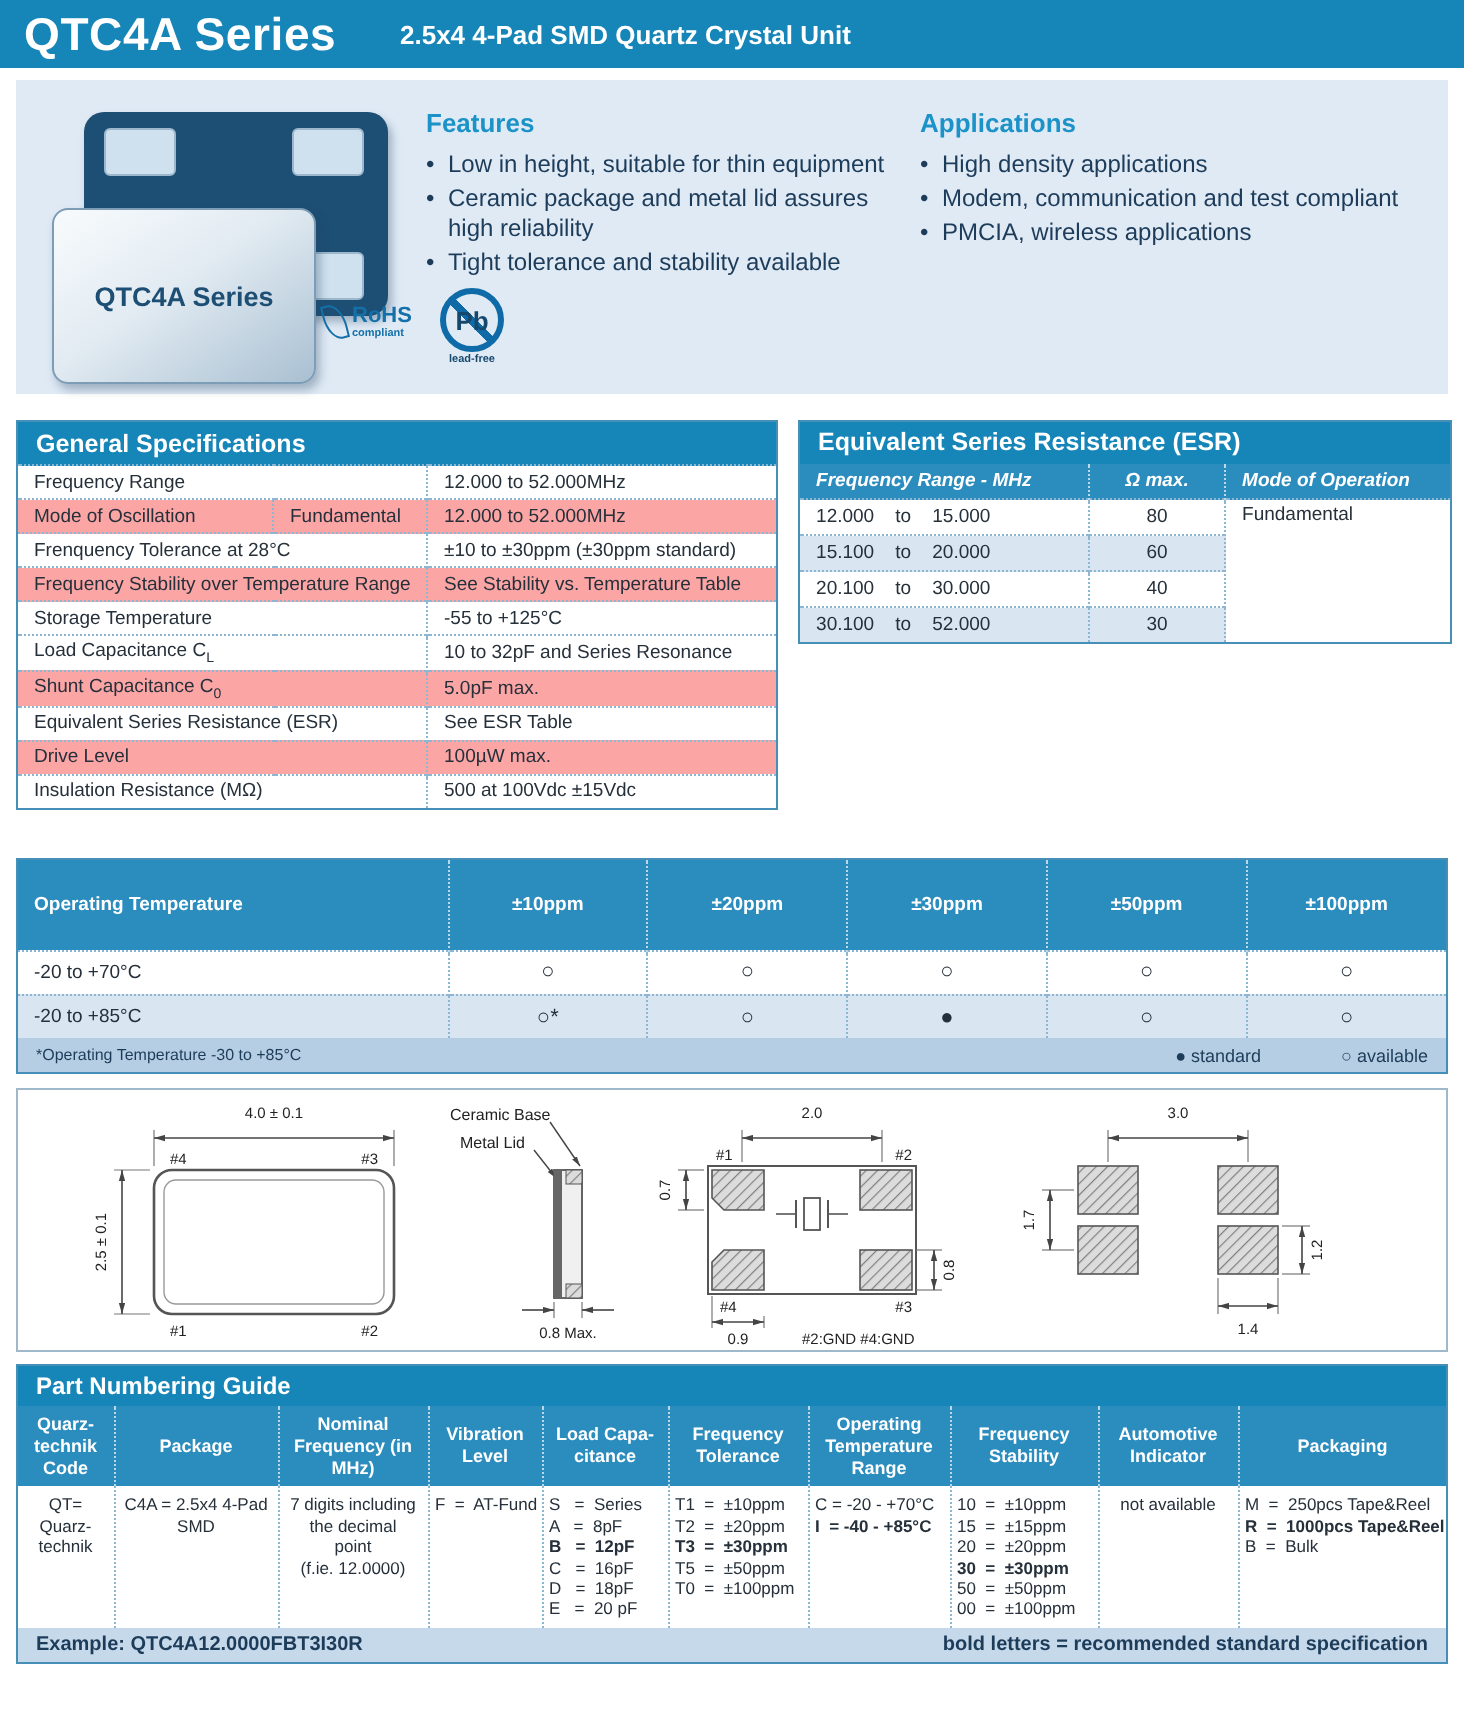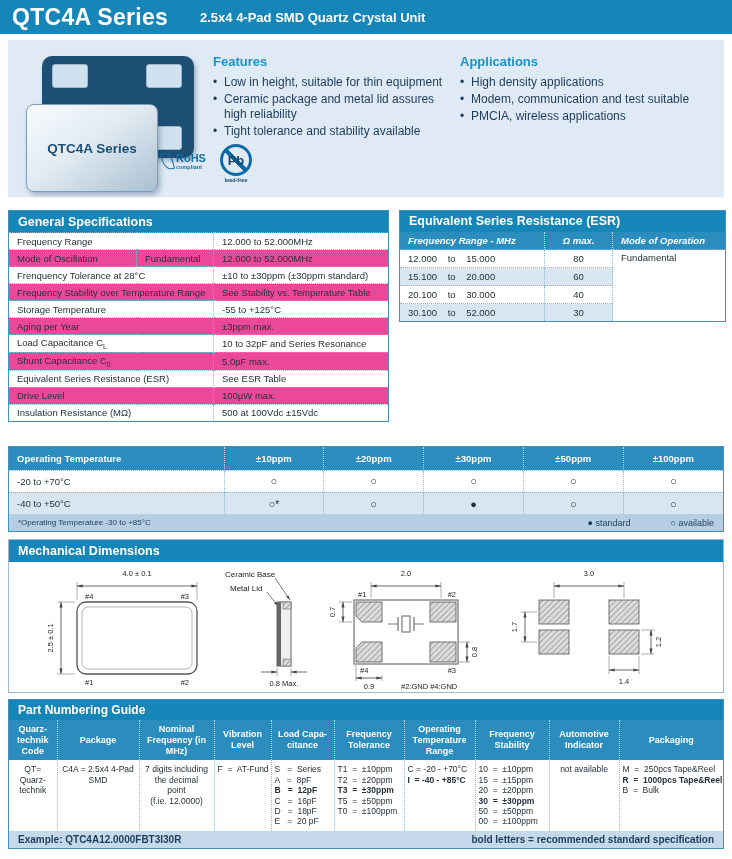--- a/index.html
+++ b/index.html
@@ -42,40 +42,40 @@
   .bullet .txt { flex:1; color:#1d3c5a; font-size:12px; line-height:15px; }
   .bullet .txt.narrow { max-width:234px; }
   
   .t-bar { background:#1685b8; color:#fff; font-weight:bold; font-size:12.5px; padding:3px 9px; line-height:16px; }
   table { border-collapse:collapse; table-layout:fixed; }
   
   .two-col { display:flex; gap:10px; margin-top:13px; align-items:flex-start; }
   .gs { width:380px; border:1px solid #4690b8; }
   .gs td { font-size:9.5px; padding:2px 8px; height:17px; border-top:1px dotted #8cb6d2; white-space:nowrap; color:#26303a; }
   .gs tr.tbar td { background:#1685b8; color:#fff; font-weight:bold; font-size:12.5px; height:22px; border-top:none; padding:3px 9px; }
-  .gs tr.alt td { background:#ec4899; }
+  .gs tr.alt td { background:#fca5a5; }
   .gs td.v { border-left:1px dotted #8cb6d2; }
   .gs td.mid { border-left:1px dotted #8cb6d2; }
   .gs sub { font-size:7px; }
   .esr-box { width:326px; }
   .esr { width:326px; border:1px solid #4690b8; }
   .esr td, .esr th { font-size:9.5px; padding:2px 8px; height:18px; border-top:1px dotted #8cb6d2; }
   .esr tr.tbar td { background:#1685b8; color:#fff; font-weight:bold; font-size:12.5px; height:21px; border-top:none; padding:3px 9px; }
   .esr tr.chead th { background:#2b8cbe; color:#fff; font-weight:bold; text-align:left; border-top:none; border-left:1px dotted #bcd9ea; height:18px;font-style:italic; }
   .esr tr.chead th:first-child { border-left:none; }
   .esr tr.chead th.ctr { text-align:center; }
   .esr td.rng { white-space:pre; }
   .esr td.ohm { text-align:center; border-left:1px dotted #8cb6d2; }
   .esr td.mode { background:#fff; vertical-align:top; border-left:1px dotted #8cb6d2; }
   .esr tr.alt td { background:#d9e6f2; }
   .esr-note { text-align:right; font-size:7.5px; color:#444; margin-top:3px; padding-right:2px; }
   
   .stab-wrap { margin-top:24px; border:1px solid #4690b8; }
   .stab { width:714px; }
-  .stab th { background:#2b8cbe; color:#fff; font-size:9.5px; font-weight:bold; height:19px; padding:6px 8px; text-align:center; border-left:1px dotted #bcd9ea; }
+  .stab th { background:#2b8cbe; color:#fff; font-size:9.5px; font-weight:bold; height:19px; padding:17px 8px; text-align:center; border-left:1px dotted #bcd9ea; }
   .stab th.lbl { text-align:left; border-left:none; }
   .stab td { font-size:9.5px; height:22px; padding:2px 8px; text-align:center; border-top:1px dotted #8cb6d2; border-left:1px dotted #8cb6d2; }
   .stab td.lbl { text-align:left; border-left:none; }
   .stab td.c { font-size:11px; }
   .stab tr.alt td { background:#d9e6f2; }
   .stab-foot { background:#b6cee3; display:flex; justify-content:space-between; align-items:center; padding:3px 9px; height:17px; }
   .stab-foot .note { font-size:8px; color:#1d3c5a; }
   .stab-foot .leg { font-size:9px; color:#1d3c5a; display:flex; gap:40px; }
   
   .mech-wrap { margin-top:7px; border:1px solid #9fb9cb; background:#fff; }
@@ -147,21 +147,21 @@
     </div>
 
     <div class="hero-col applications">
       <div class="hero-h">Applications</div>
       <div class="bullet">
         <span class="dot">•</span>
         <span class="txt">High density applications</span>
       </div>
       <div class="bullet">
         <span class="dot">•</span>
-        <span class="txt">Modem, communication and test suitable</span>
+        <span class="txt">Modem, communication and test compliant</span>
       </div>
       <div class="bullet">
         <span class="dot">•</span>
         <span class="txt">PMCIA, wireless applications</span>
       </div>
     </div>
   </div>
 
   <div class="two-col">
     <table class="gs">
@@ -187,24 +187,20 @@
         <td colspan="2">Frenquency Tolerance at 28°C</td>
         <td class="v">±10 to ±30ppm (±30ppm standard)</td>
           </tr>
       <tr class="alt">
         <td colspan="2">Frequency Stability over Temperature Range</td>
         <td class="v">See Stability vs. Temperature Table</td>
           </tr>
       <tr>
         <td colspan="2">Storage Temperature</td>
         <td class="v">-55 to +125°C</td>
-          </tr>
-      <tr class="alt">
-        <td colspan="2">Aging per Year</td>
-        <td class="v">±3ppm max.</td>
           </tr>
       <tr>
         <td colspan="2"><span>Load Capacitance C</span><sub>L</sub></td>
         <td class="v">10 to 32pF and Series Resonance</td>
           </tr>
       <tr class="alt">
         <td colspan="2"><span>Shunt Capacitance C</span><sub>0</sub></td>
         <td class="v">5.0pF max.</td>
           </tr>
       <tr>
@@ -281,40 +277,39 @@
       </tr>
       <tr>
         <td class="lbl">-20 to +70°C</td>
         <td class="c">○</td>
         <td class="c">○</td>
         <td class="c">○</td>
         <td class="c">○</td>
         <td class="c">○</td>
       </tr>
       <tr class="alt">
-        <td class="lbl">-40 to +50°C</td>
+        <td class="lbl">-20 to +85°C</td>
         <td class="c">○*</td>
         <td class="c">○</td>
         <td class="c">●</td>
         <td class="c">○</td>
         <td class="c">○</td>
       </tr>
     </tbody>
       </table>
     <div class="stab-foot">
       <span class="note">*Operating Temperature -30 to +85°C</span>
       <span class="leg">
         <span>● standard</span>
         <span>○ available</span>
       </span>
     </div>
   </div>
 
   <div class="mech-wrap">
-    <div class="t-bar">Mechanical Dimensions</div>
     <svg class="mech-svg" width="712" height="130" viewBox="0 0 712 130">
       <defs>
         <marker id="mS" orient="auto" markerWidth="7" markerHeight="6" refX="0" refY="2">
             <path d="M7,0 L0,2 L7,4 z" fill="#444"></path>
           </marker>
         <marker id="mE" orient="auto" markerWidth="7" markerHeight="6" refX="7" refY="2">
             <path d="M0,0 L7,2 L0,4 z" fill="#444"></path>
           </marker>
         <pattern id="hat" patternUnits="userSpaceOnUse" width="4" height="4" patternTransform="rotate(45)">
           <rect width="4" height="4" fill="#dcdcdc"></rect>

